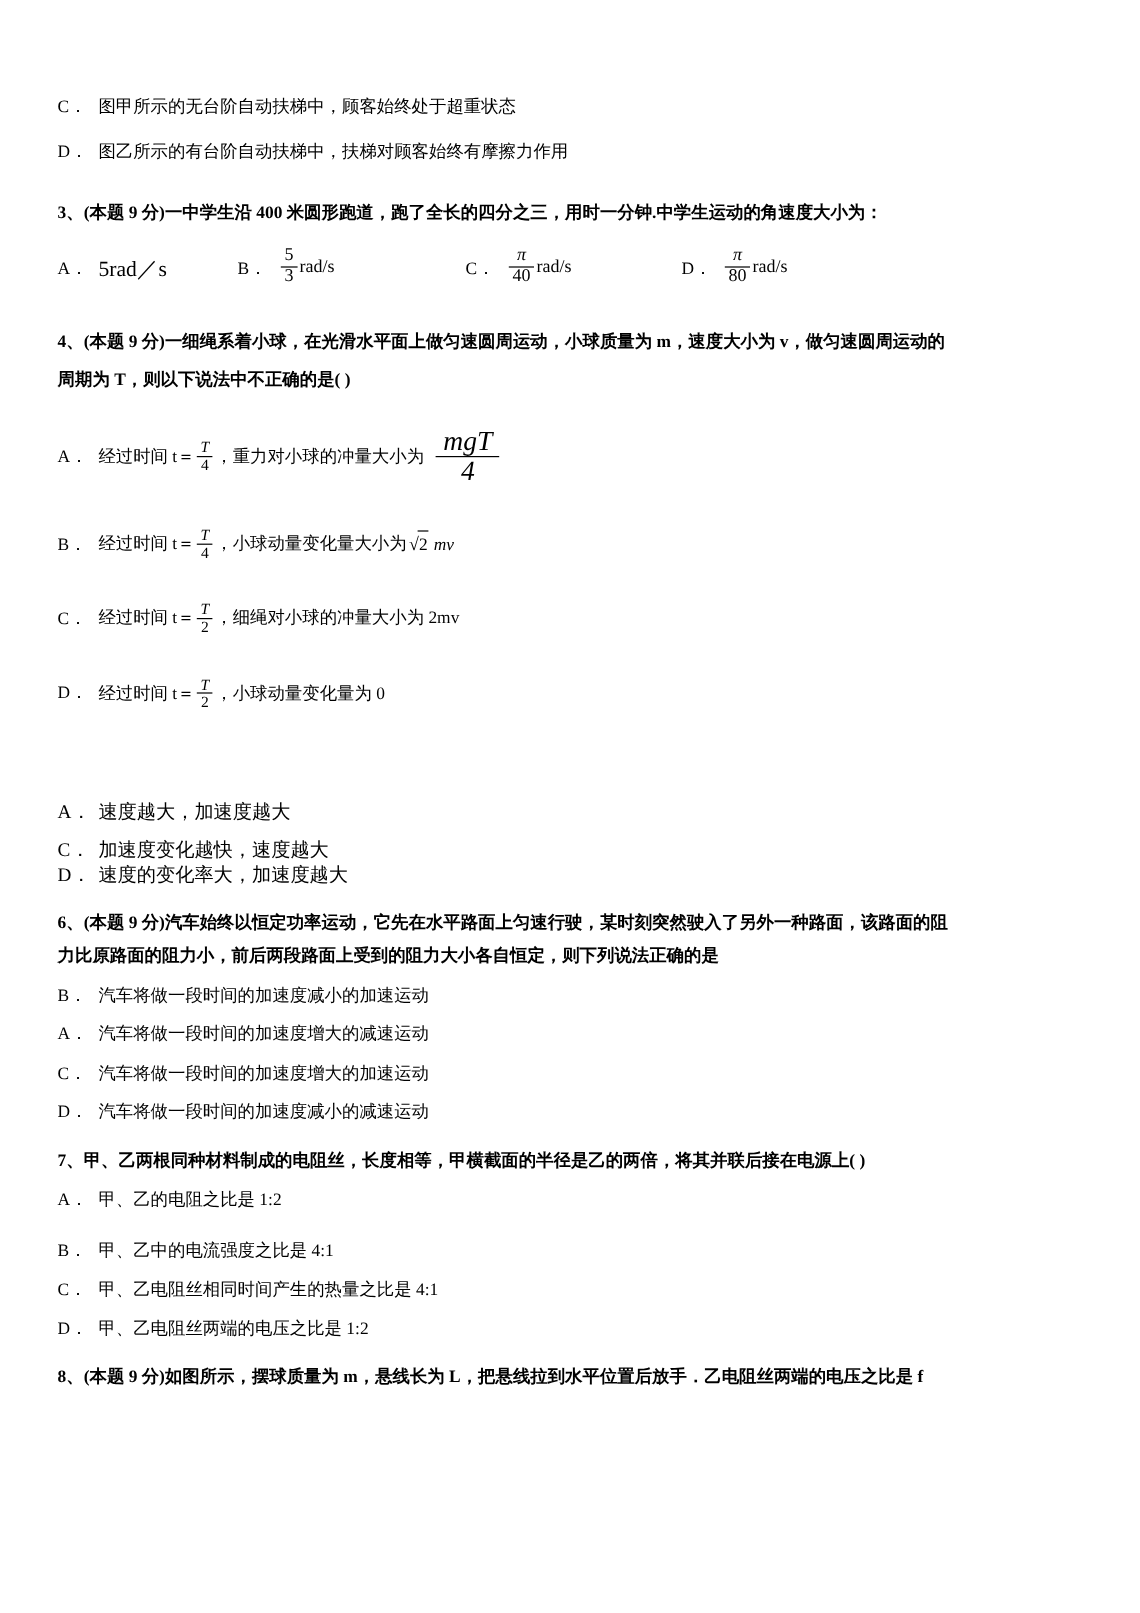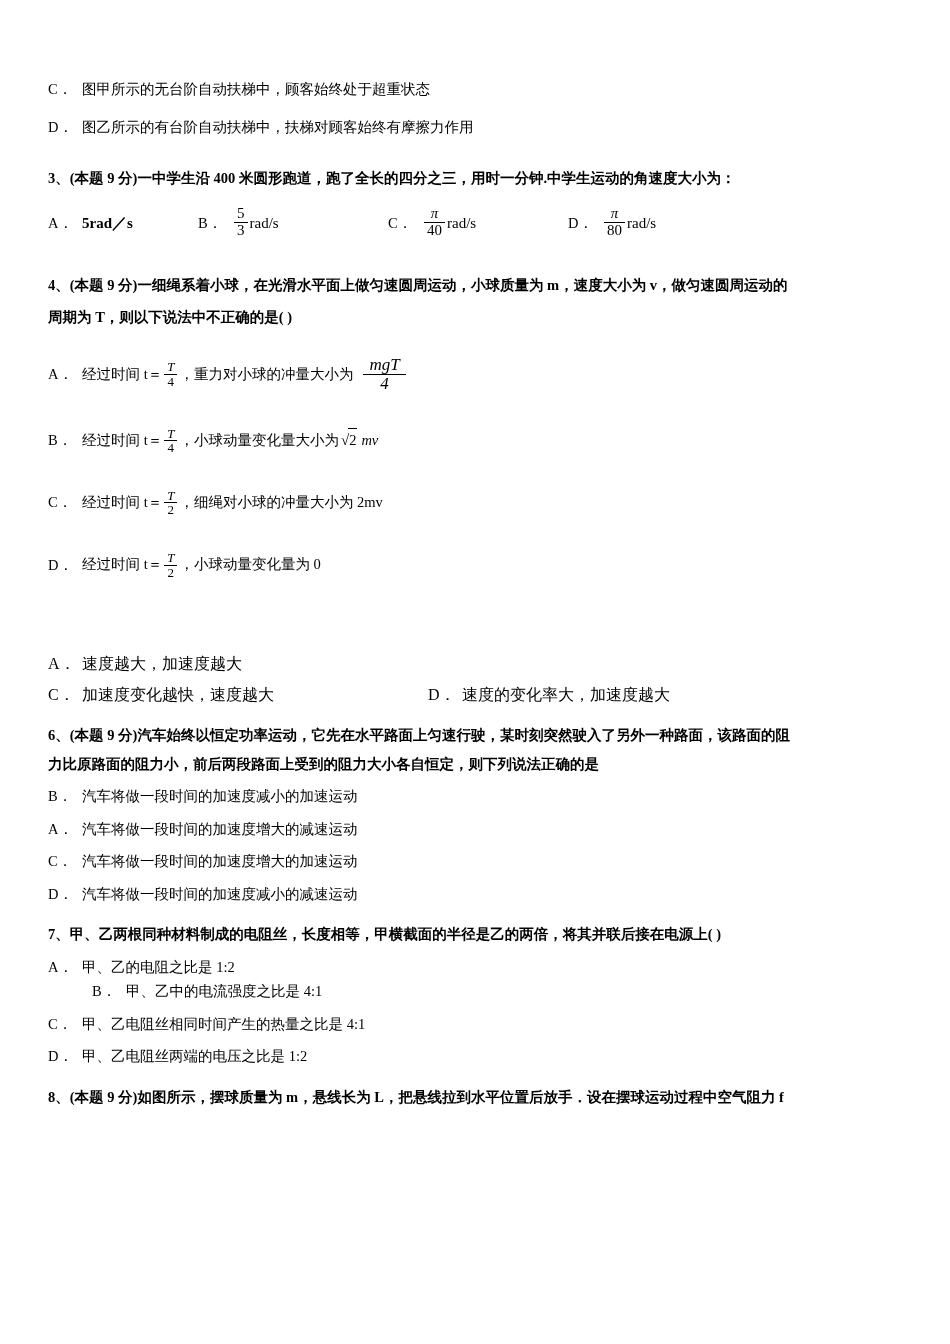--- a/index.html
+++ b/index.html
@@ -106,20 +106,21 @@
     display: inline-block;
     width: 52px;
     text-align: center;
     font-size: 15px;
     position: relative;
     top: -6px;
   }
 
   .two-col {
     display: flex;
+    flex-direction: column;
   }
   .two-col .col1 { width: 380px; }
   .two-col .col2 { width: 420px; }
 </style>
 </head>
 <body>
 
 <div class="page">
   <div class="content">
 
@@ -135,21 +136,21 @@
     <div class="sp28"></div>
 
     <div class="blk">
       <div class="line">
         <span class="q-head">3、</span><span class="q-head">(本题 9 分)</span><span class="q-head">一中学生沿 400 米圆形跑道，跑了全长的四分之三，用时一分钟.中学生运动的角速度大小为：</span>
       </div>
       <div class="sp18"></div>
       <div class="q3row">
         <div class="c" style="width:150px;">
           <span class="opt-label" style="width:34px;">A．</span>
-          <span style="font-size:15px;font-weight:bold;">5rad／s</span>
+          <span style="font-size:18px;">5rad／s</span>
         </div>
         <div class="c" style="width:190px;">
           <span class="opt-label" style="width:34px;">B．</span>
           <span class="frac big">
             <span class="num">5</span>
             <span class="den">3</span>
           </span>
           <span style="font-size:15px;">rad/s</span>
         </div>
         <div class="c" style="width:180px;">
@@ -178,21 +179,21 @@
         <span class="q-head">4、</span><span class="q-head">(本题 9 分)</span><span class="q-head">一细绳系着小球，在光滑水平面上做匀速圆周运动，小球质量为 m，速度大小为 v，做匀速圆周运动的</span>
       </div>
       <div class="sp10"></div>
       <div class="line">
         <span class="q-head">周期为 T，则以下说法中不正确的是(    )</span>
       </div>
 
       <div class="sp28"></div>
 
       <div class="line">
-        <span class="opt-label" style="width:34px;">A．</span><span>经过时间 t＝</span><span class="frac"><span class="num ital">T</span><span class="den">4</span></span><span>，重力对小球的冲量大小为</span><span class="frac" style="font-size:17px;margin-left:10px;"><span class="num ital" style="padding:0 6px;">mgT</span><span class="den ital">4</span></span>
+        <span class="opt-label" style="width:34px;">A．</span><span>经过时间 t＝</span><span class="frac"><span class="num ital">T</span><span class="den">4</span></span><span>，重力对小球的冲量大小为</span><span class="frac" style="font-size:23px;margin-left:10px;"><span class="num ital" style="padding:0 6px;">mgT</span><span class="den ital">4</span></span>
       </div>
 
       <div class="sp34"></div>
 
       <div class="line">
         <span class="opt-label" style="width:34px;">B．</span><span>经过时间 t＝</span><span class="frac"><span class="num ital">T</span><span class="den">4</span></span><span>，小球动量变化量大小为</span><span class="sqrt"><span class="radic">√</span><span class="rad-body">2</span></span><span class="ital" style="margin-left:4px;">mv</span>
       </div>
 
       <div class="sp34"></div>
 
@@ -253,36 +254,36 @@
       </div>
     </div>
 
     <div class="sp18"></div>
 
     <div class="blk">
       <div class="line">
         <span class="q-head">7、</span><span class="q-head">甲、乙两根同种材料制成的电阻丝，长度相等，甲横截面的半径是乙的两倍，将其并联后接在电源上(    )</span>
       </div>
       <div class="sp10"></div>
-      <div class="line" style="margin-bottom:2px;">
+      <div class="line" style="margin-bottom:20px;">
         <span class="opt-label" style="width:34px;">A．</span><span>甲、乙的电阻之比是 1:2</span>
       </div>
-      <div class="line" style="margin-bottom:10px;margin-left:44px;">
+      <div class="line" style="margin-bottom:10px;">
         <span class="opt-label" style="width:34px;">B．</span><span>甲、乙中的电流强度之比是 4:1</span>
       </div>
       <div class="line" style="margin-bottom:10px;">
         <span class="opt-label" style="width:34px;">C．</span><span>甲、乙电阻丝相同时间产生的热量之比是 4:1</span>
       </div>
       <div class="line">
         <span class="opt-label" style="width:34px;">D．</span><span>甲、乙电阻丝两端的电压之比是 1:2</span>
       </div>
     </div>
 
     <div class="sp18"></div>
 
     <div class="blk">
       <div class="line">
-        <span class="q-head">8、</span><span class="q-head">(本题 9 分)</span><span class="q-head">如图所示，摆球质量为 m，悬线长为 L，把悬线拉到水平位置后放手．设在摆球运动过程中空气阻力 f</span>
+        <span class="q-head">8、</span><span class="q-head">(本题 9 分)</span><span class="q-head">如图所示，摆球质量为 m，悬线长为 L，把悬线拉到水平位置后放手．乙电阻丝两端的电压之比是 f</span>
       </div>
     </div>
 
   </div>
 </div>
 
 </body></html>

